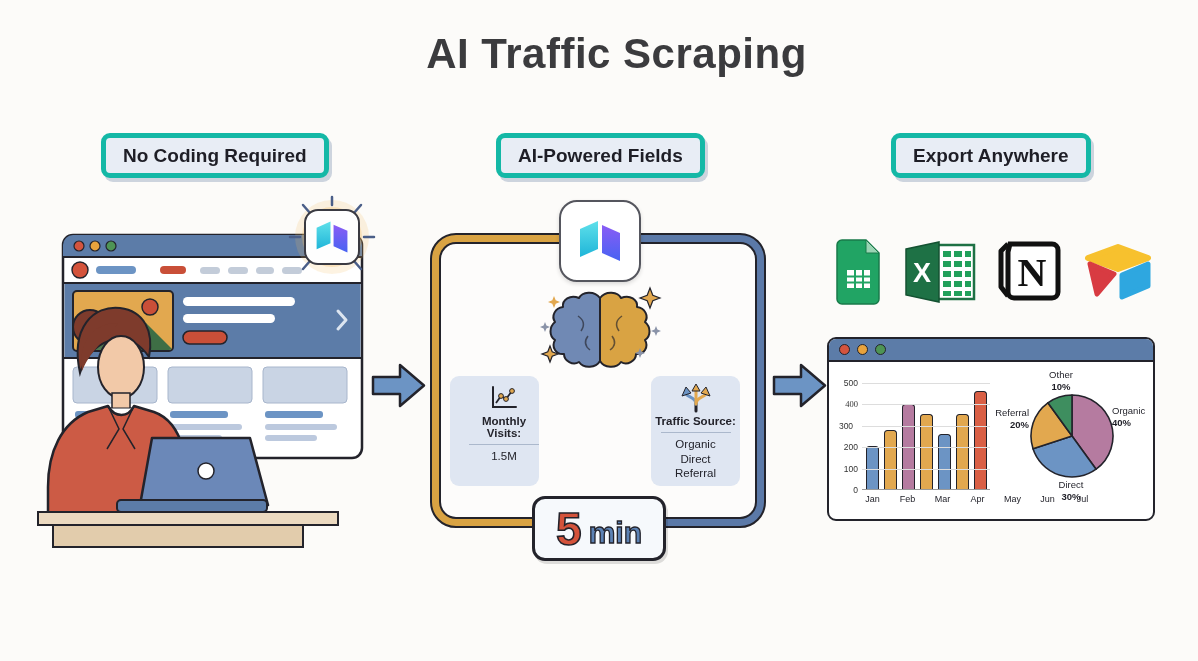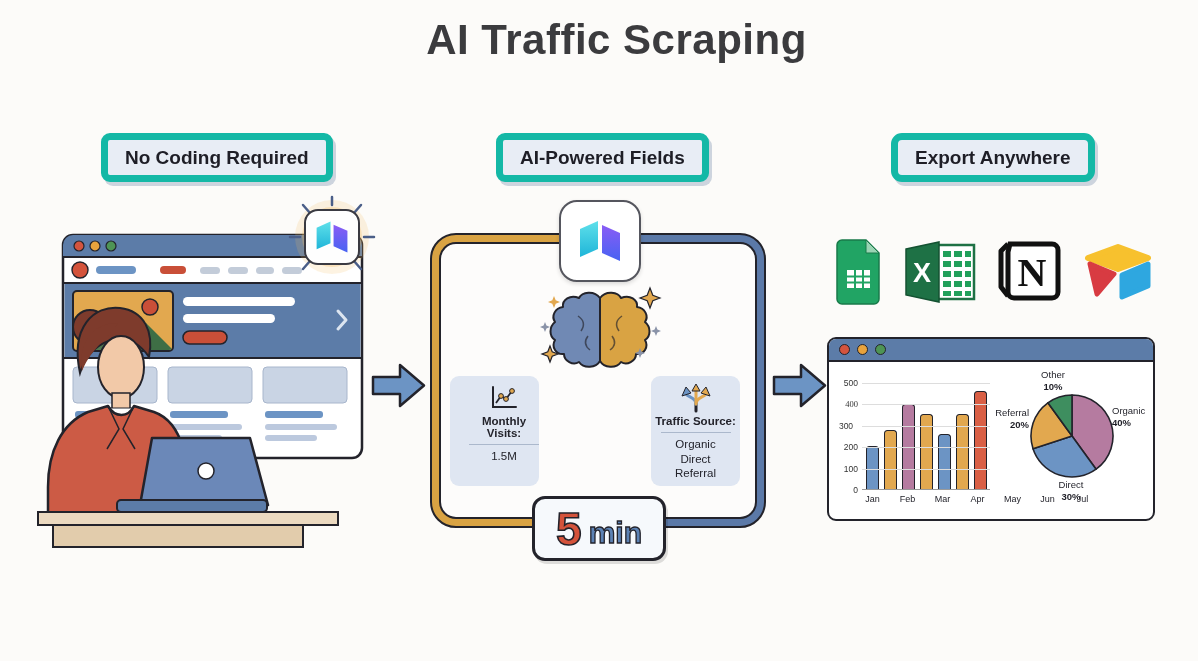--- a/index.html
+++ b/index.html
@@ -1,23 +1,23 @@
 <!DOCTYPE html>
 <html><head>
 <meta charset="utf-8">
 <style>
   html,body{margin:0;padding:0;background:#FBFAF8;}
   .canvas{position:relative;width:1198px;height:661px;background:#FCFBF9;overflow:hidden;
           font-family:"Liberation Sans",sans-serif;color:#23232B;}
-  .title{position:absolute;left:0;right:0;top:16px;text-align:center;font-size:42px;font-weight:800;
+  .title{position:absolute;left:0;right:0;top:30px;text-align:center;font-size:42px;font-weight:800;
          color:#3B3B3E;letter-spacing:.5px;padding-left:35px;}
   .pill{position:absolute;top:133px;height:35px;line-height:35px;padding:0 17px;background:#E8EDF5;
-        border:7px solid #14b8a6;border-radius:9px;font-size:19px;font-weight:600;color:#1E1E26;
+        border:5px solid #14b8a6;border-radius:9px;font-size:19px;font-weight:600;color:#1E1E26;
         box-shadow:3px 4px 0 #CDD4DE;white-space:nowrap;}
-  .pill-left{left:101px;} .pill-mid{left:496px;} .pill-right{left:891px;border-radius:11px;}
+  .pill-left{left:101px;} .pill-mid{left:496px;} .pill-right{left:891px;}
   .arrow{position:absolute;top:362px;}
   .arrow-1{left:371px;} .arrow-2{left:772px;}
 
   
   .ai-box{position:absolute;left:430px;top:233px;width:336px;height:295px;box-sizing:border-box;
           border:2px solid #23232B;border-radius:26px;padding:7px;
           background:linear-gradient(90deg,#D9A343 0 50%,#5B79A8 50% 100%);}
   .ai-box-inner{width:100%;height:100%;box-sizing:border-box;background:#FDFCFB;
           border:2px solid #23232B;border-radius:17px;}
   .ai-logo-badge{position:absolute;left:559px;top:200px;width:78px;height:78px;background:#FFFFFF;
@@ -55,21 +55,21 @@
   .baseline{position:absolute;left:0;right:0;bottom:0;height:1.5px;background:#9A9A9A;}
   .ytick{position:absolute;left:-28px;width:24px;text-align:right;font-size:8.5px;color:#333333;}
   .bars-row{position:absolute;left:4px;bottom:1px;display:flex;align-items:flex-end;gap:5px;}
   .bar{width:13px;border:1.5px solid #23232B;border-bottom:none;border-radius:3.5px 3.5px 0 0;
        box-sizing:border-box;}
   .xlabels{position:absolute;left:4px;bottom:-14px;display:flex;gap:22px;}
   .xlab{width:13px;display:flex;justify-content:center;font-size:9px;color:#23232B;white-space:nowrap;}
   .pie-svg{position:absolute;left:198px;top:52px;}
   .pie-label{position:absolute;font-size:9.5px;line-height:11.5px;color:#1E1E26;}
   .pie-label b{font-weight:700;}
-  .pl-other{left:192px;top:30px;width:64px;text-align:center;}
+  .pl-other{left:200px;top:30px;width:64px;text-align:center;}
   .pl-organic{left:283px;top:66px;width:46px;text-align:left;}
   .pl-referral{left:154px;top:68px;width:46px;text-align:right;}
   .pl-direct{left:210px;top:140px;width:64px;text-align:center;}
 
   .left-illo{position:absolute;left:20px;top:195px;}
 </style>
 </head>
 <body>
 
 <div class="canvas">

